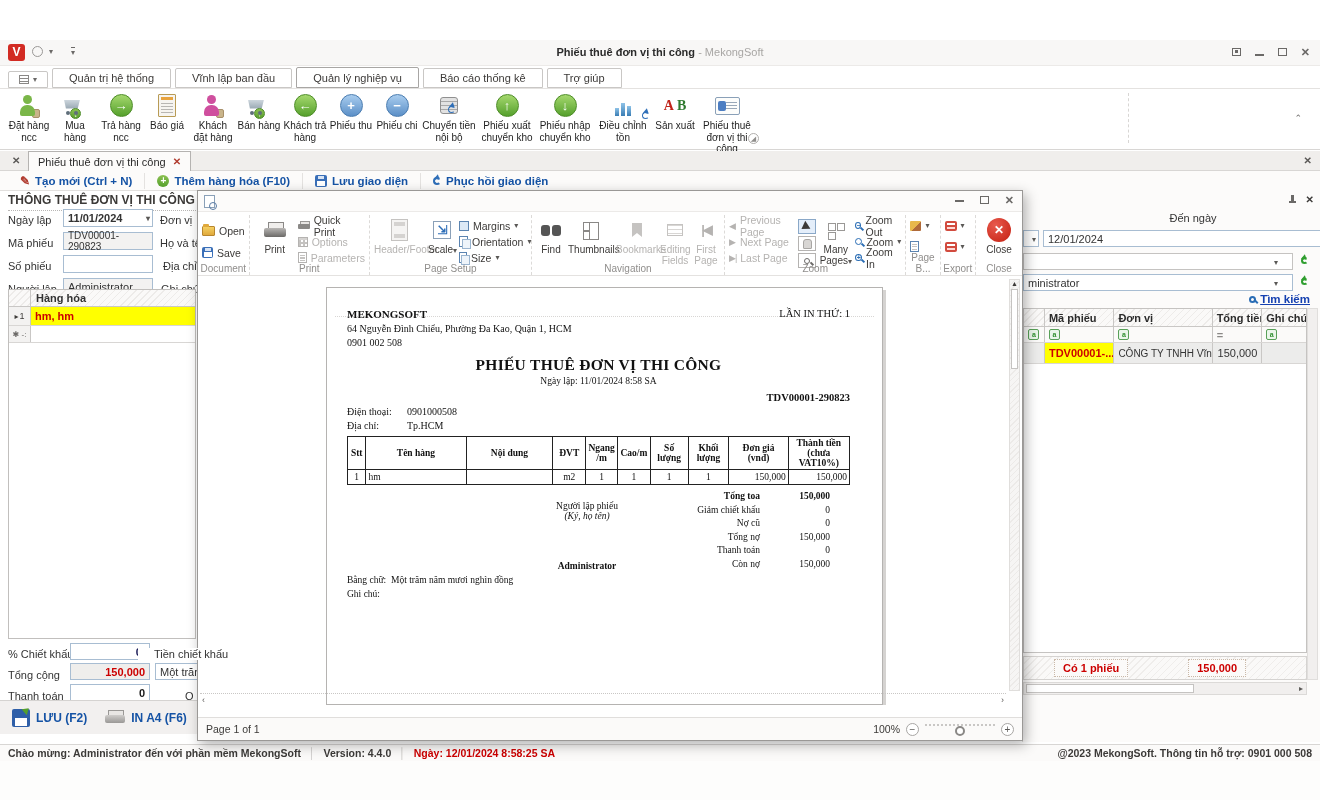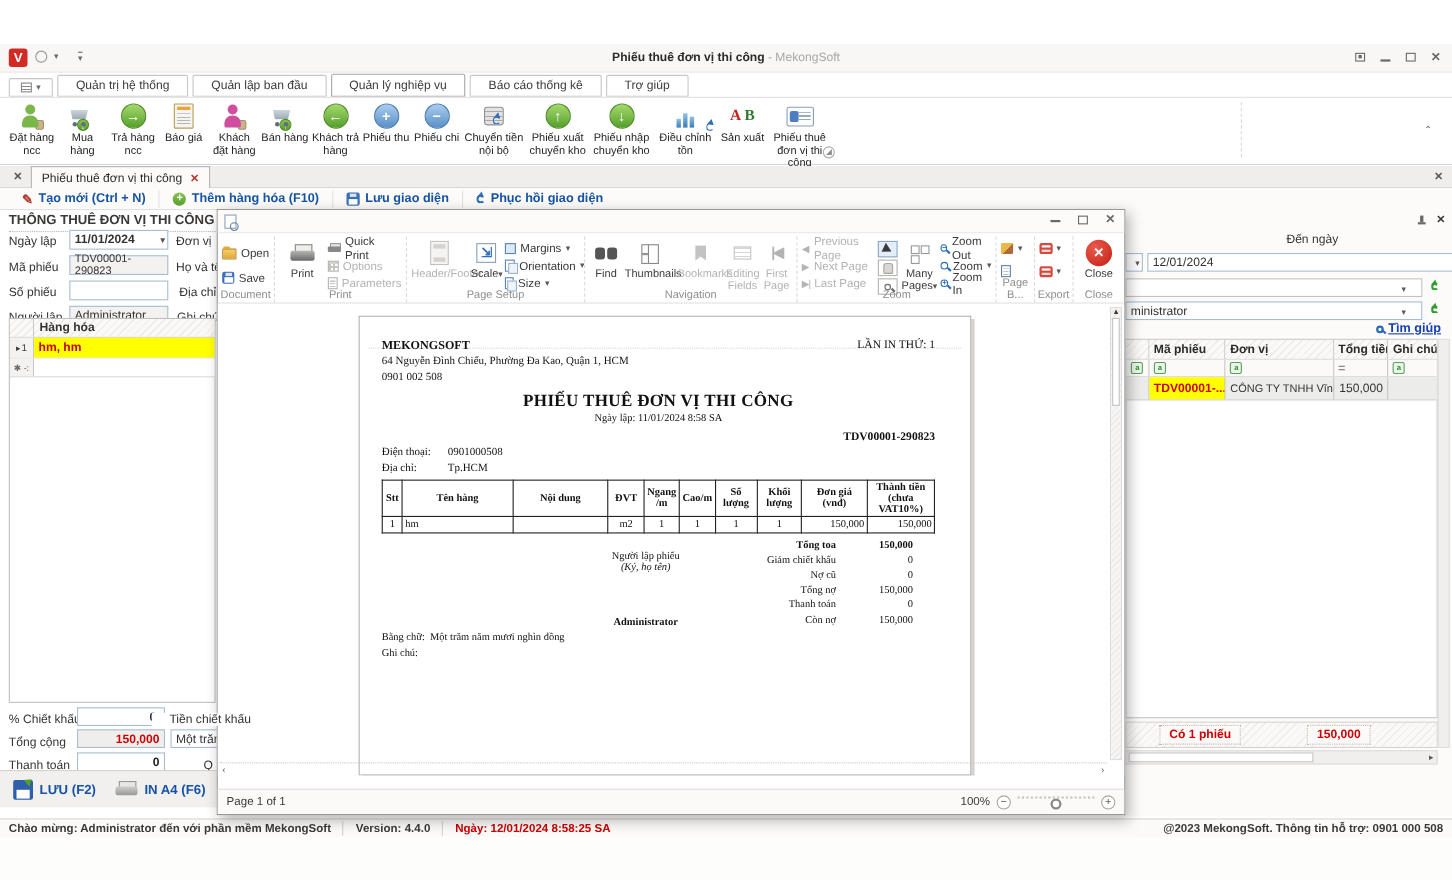--- a/index.html
+++ b/index.html
@@ -248,21 +248,21 @@
       <span class="wc-x">✕</span>
     </div>
   </div>
 
   <div class="ribtabs">
     <span class="mtab">
         <span class="gridglyph"></span>
         <span class="carets">▾</span>
       </span>
     <span class="rtab">Quản trị hệ thống</span>
-    <span class="rtab">Quản lập ban đầu</span>
+    <span class="rtab">Vĩnh lập ban đầu</span>
     <span class="rtab active">Quản lý nghiệp vụ</span>
     <span class="rtab">Báo cáo thống kê</span>
     <span class="rtab">Trợ giúp</span>
   </div>
 
   <div class="ribbon">
     <div class="ritems">
       <div class="ritem">
         <div class="icwrap">
             <span class="person">
@@ -533,21 +533,21 @@
         <span class="combo-arrow" style="right:14px">▾</span>
         <span class="arc" style="position:absolute;right:-16px;top:3px;width:7px;height:7px"></span>
       </div>
     <div class="rcombo" style="left:0;top:84px;width:270px">
         <span>ministrator</span>
         <span class="combo-arrow" style="right:14px">▾</span>
         <span class="arc" style="position:absolute;right:-16px;top:3px;width:7px;height:7px"></span>
       </div>
     <div class="rfbtn" style="right:10px;top:103px">
         <span class="lens"></span>
-        <span style="text-decoration:underline">Tìm giúp</span>
+        <span style="text-decoration:underline">Tìm kiếm</span>
       </div>
 
     <div class="rgrid">
       <div class="rg-head hatch">
         <div class="rg-cell hatch" style="width:21px"></div>
         <div class="rg-cell hatch" style="width:70px">Mã phiếu</div>
         <div class="rg-cell hatch" style="width:99px">Đơn vị</div>
         <div class="rg-cell hatch" style="width:50px">Tổng tiền</div>
         <div class="rg-cell hatch" style="width:44px;border-right:none">Ghi chú</div>
       </div>

